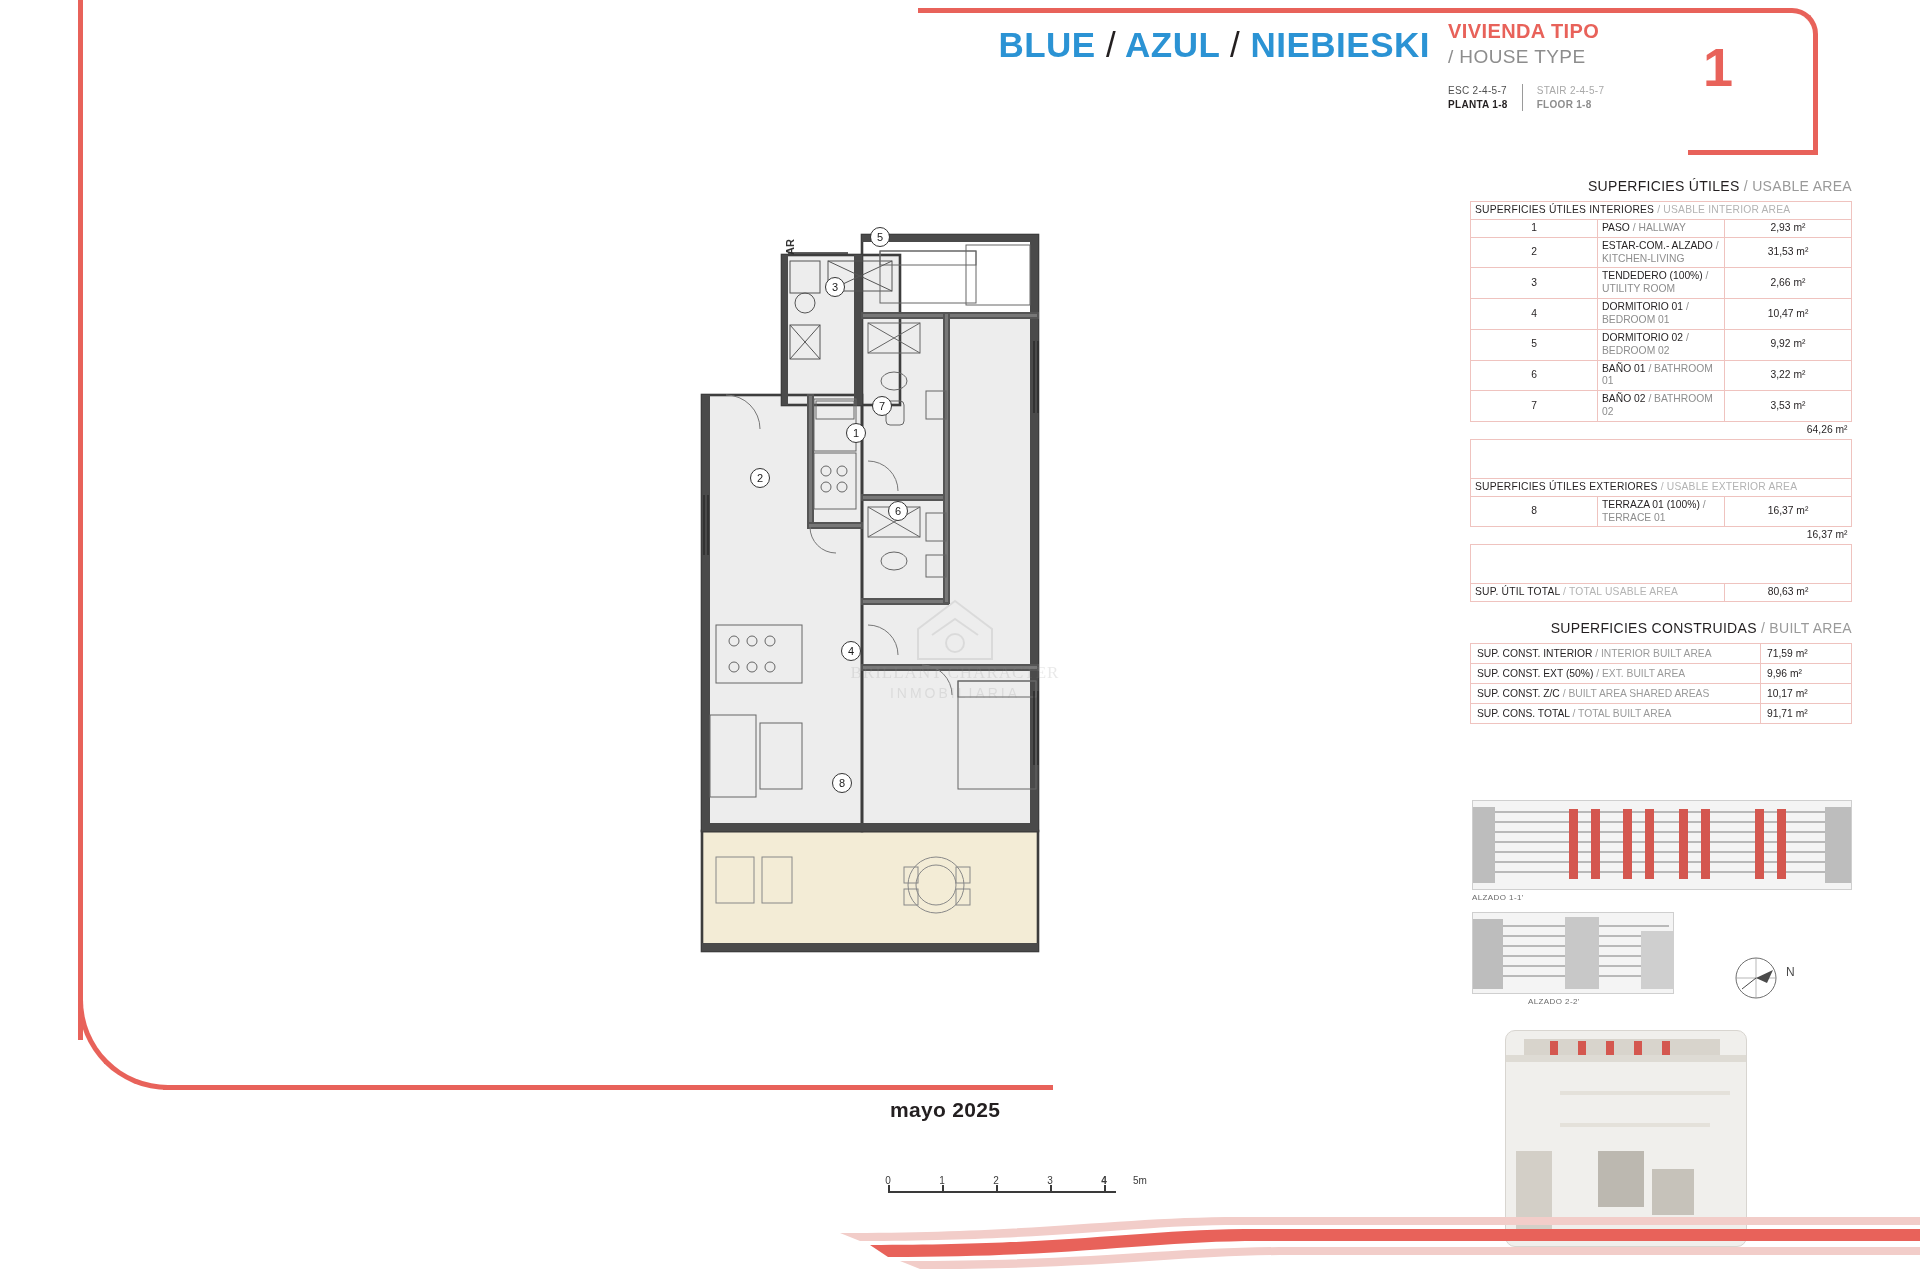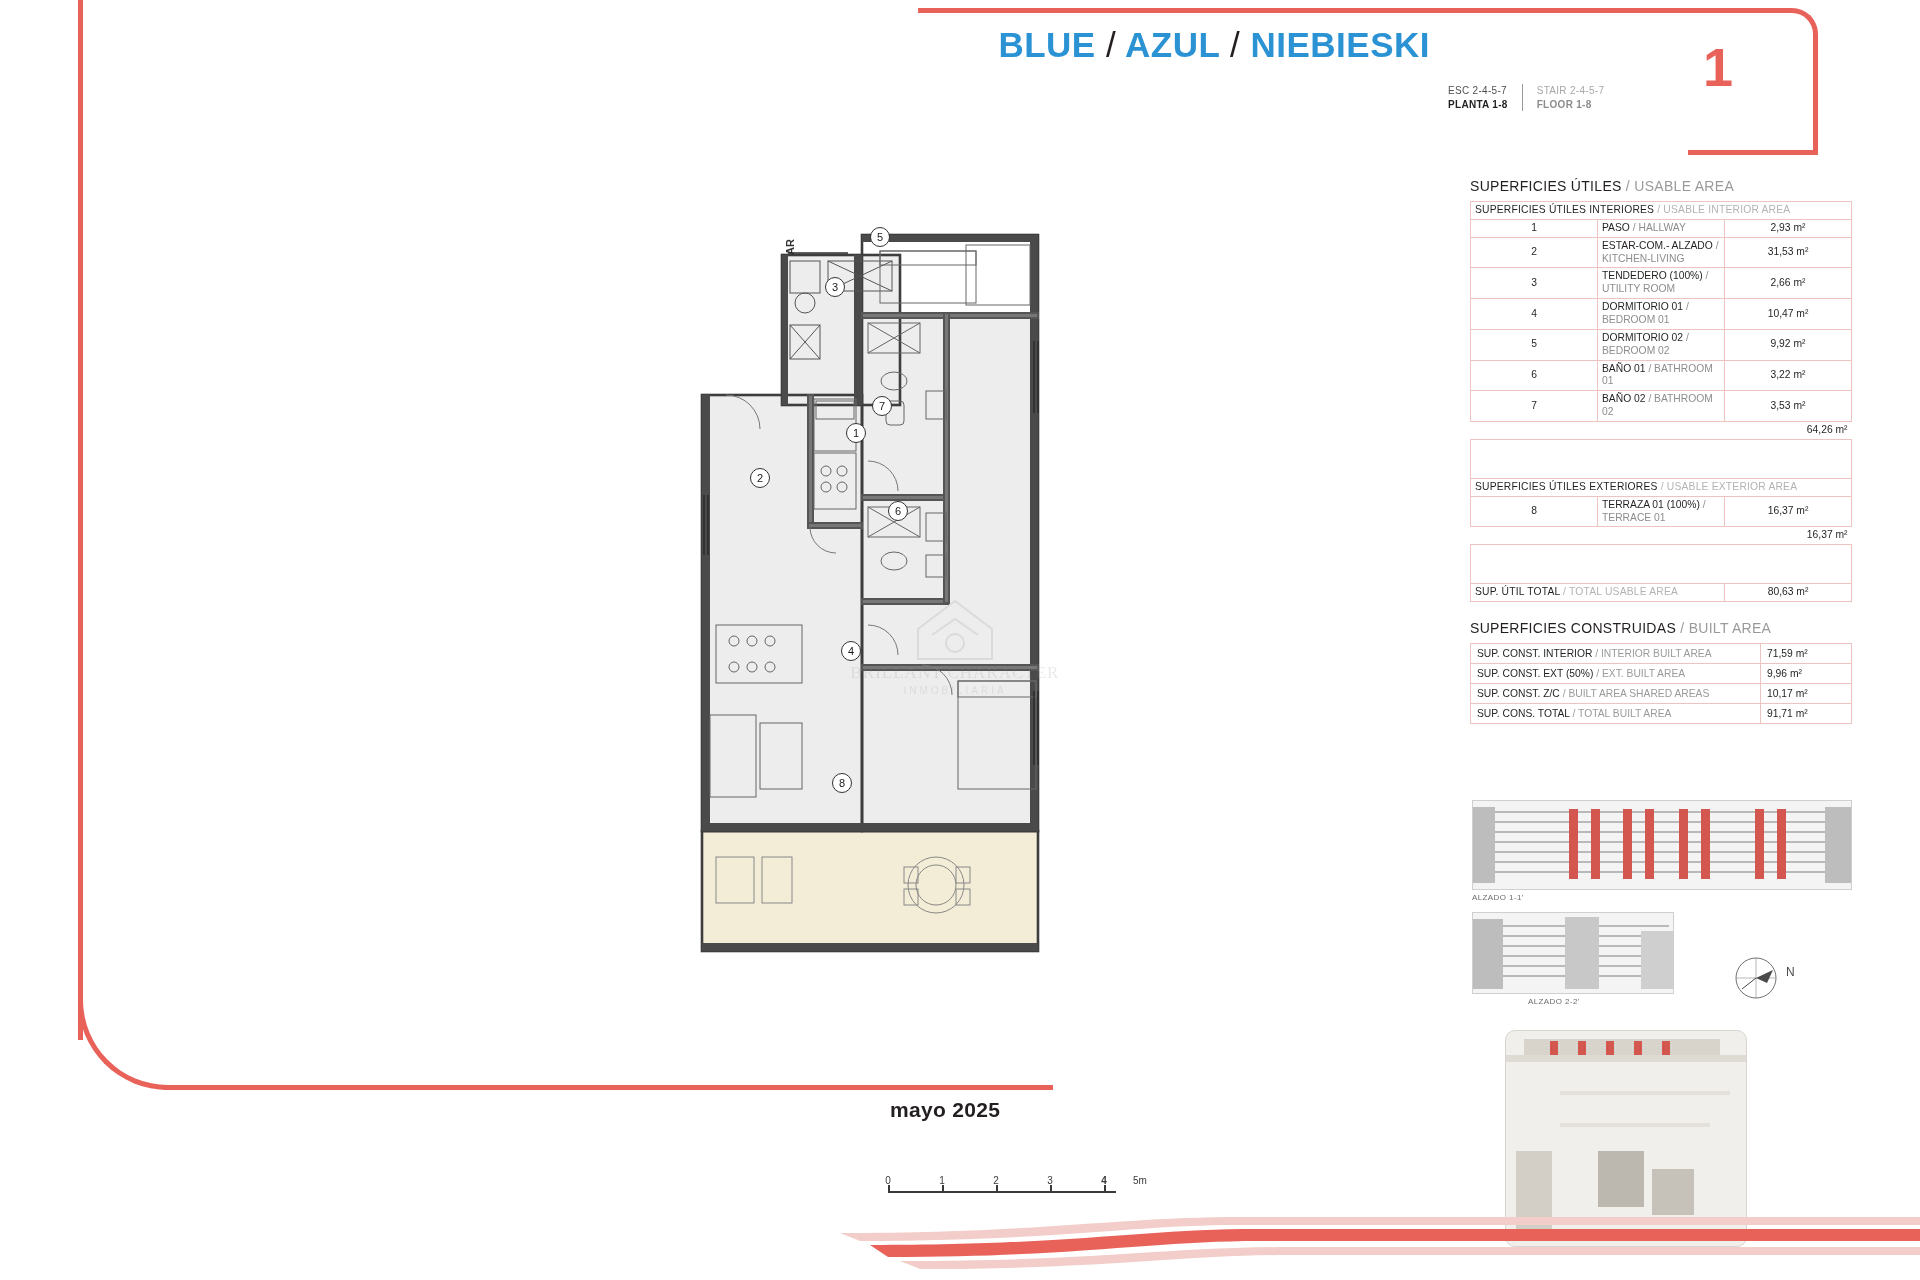--- a/index.html
+++ b/index.html
@@ -115,20 +115,21 @@
     position: absolute;
     left: 1470px; top: 178px;
     width: 382px;
     font-size: 10.5px;
   }
   .tbl-title {
     font-size: 14px;
     letter-spacing: .3px;
     margin-bottom: 7px;
     color: #231f20;
+    text-align: right;
   }
   .tbl-title .en { color: #9a9a9a; }
   table.area {
     width: 100%;
     border-collapse: collapse;
     table-layout: fixed;
   }
   table.area td {
     border: 1px solid #efc3bf;
     padding: 2px 4px;
@@ -251,21 +252,21 @@
     font-size: 17px;
     letter-spacing: 1px;
     color: #8a8a8a;
     font-family: "Liberation Serif", serif;
   }
   .wm-sub {
     position: absolute;
     left: 0; top: 90px;
     width: 230px;
     text-align: center;
-    font-size: 10px;
+    font-size: 14px;
     letter-spacing: 3px;
     color: #8a8a8a;
   }
 </style>
 </head>
 <body>
 
 <div class="page">
 
   <div class="frame-left"></div>
@@ -273,20 +274,24 @@
   <div class="frame-bottom"></div>
   <div class="frame-topright"></div>
 
   <div class="title-block">
     <div class="title-main">
       <span>BLUE</span>
       <span class="sep">/</span>
       <span>AZUL</span>
       <span class="sep">/</span>
       <span>NIEBIESKI</span>
+    </div>
+    <div class="type-block">
+      <div class="type-es">VIVIENDA TIPO</div>
+      <div class="type-en">/ HOUSE TYPE</div>
     </div>
     <div class="esc-row">
       <div class="esc-col">
         <div class="l1">ESC 2-4-5-7</div>
         <div class="l2">PLANTA 1-8</div>
       </div>
       <div class="esc-col second">
         <div class="l1">STAIR 2-4-5-7</div>
         <div class="l2">FLOOR 1-8</div>
       </div>

